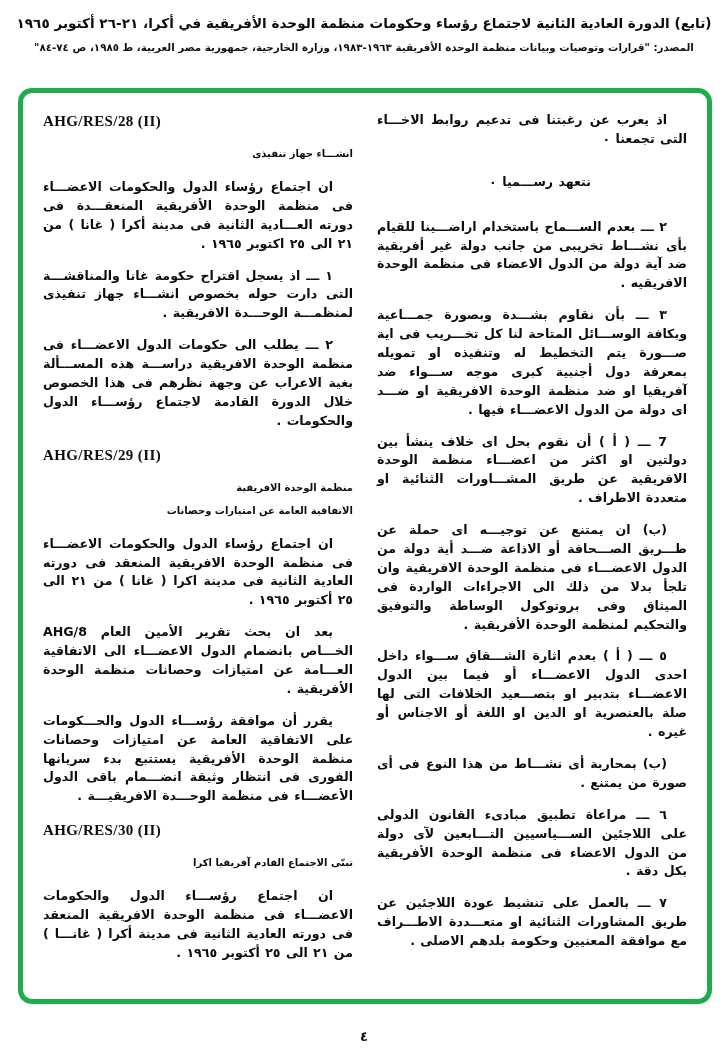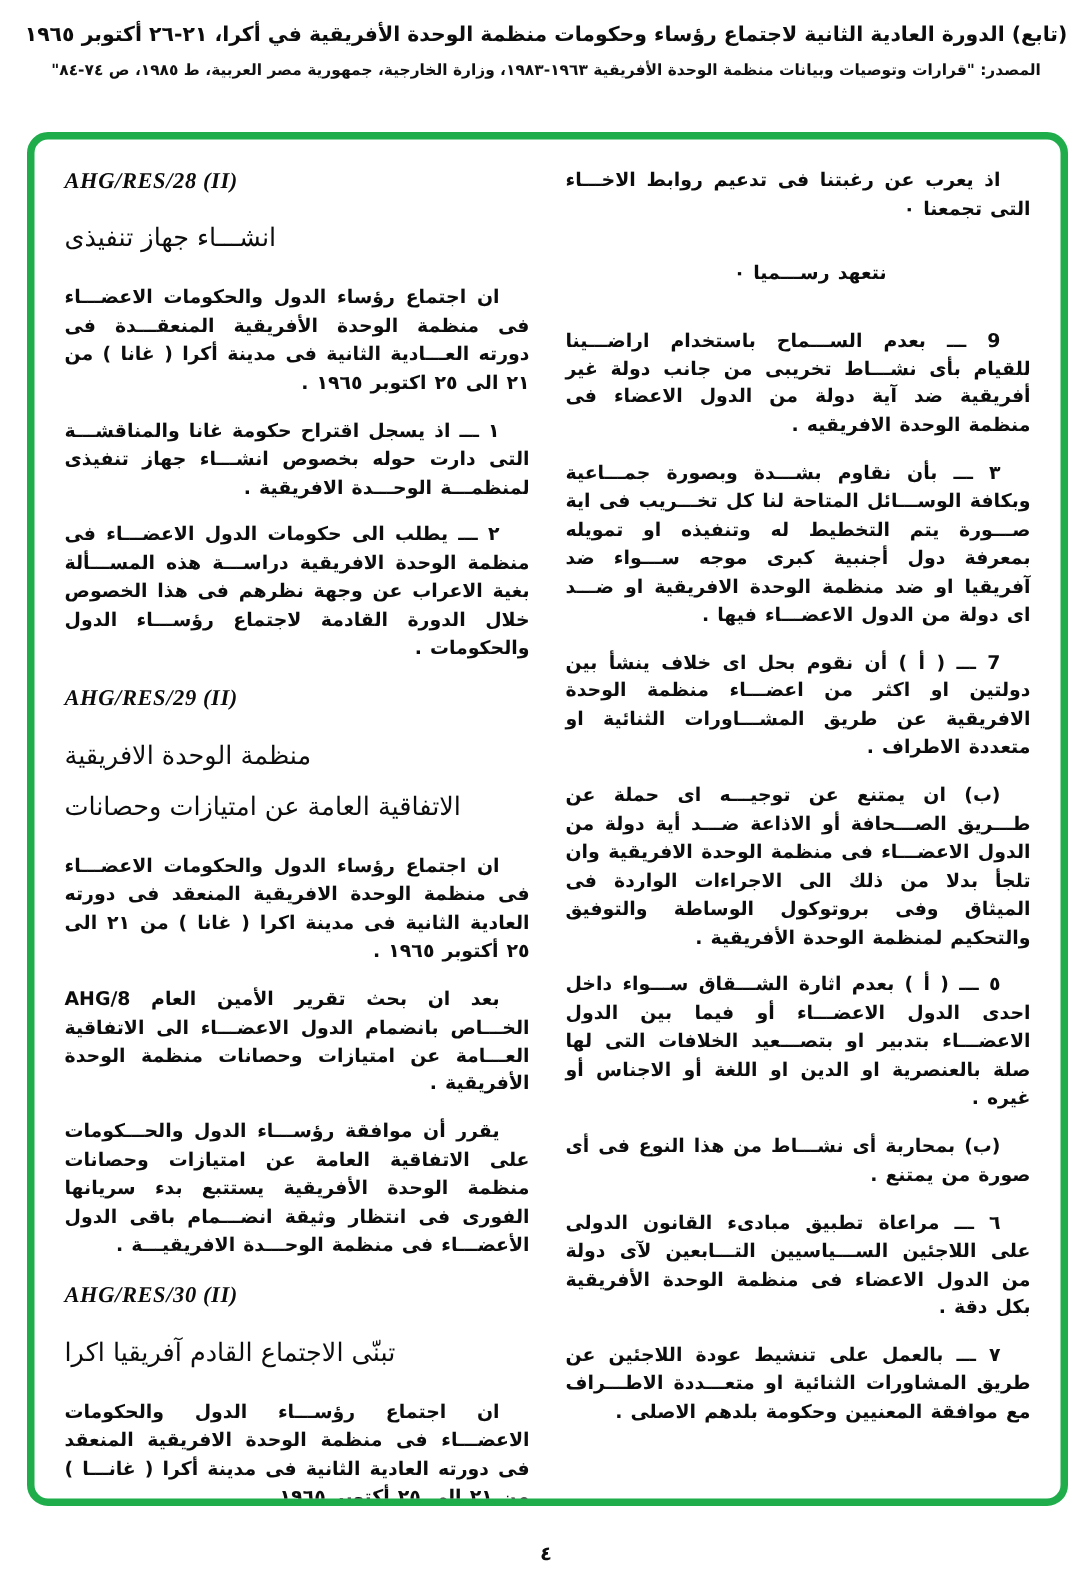--- a/index.html
+++ b/index.html
@@ -25,24 +25,23 @@
     word-spacing:1px;
   }
   .para.standalone { text-align:right; text-indent:96px; margin:24px 0 26px; }
   .res-section { margin-top:0; }
   .res-section + .res-section { margin-top:16px; }
   .res-ref {
     direction:ltr; text-align:left; unicode-bidi:embed;
     font-family:"Liberation Serif", serif;
     font-weight:700; font-size:15px; letter-spacing:0.4px;
     margin:2px 0 16px;
-    font-style:italic;
   }
   .res-title {
-    text-align:left; font-size:17px; font-weight:400;
+    text-align:right; font-size:10px; font-weight:700;
     margin:0 0 7px; line-height:1.6;
   }
   .res-title:last-of-type { margin-bottom:16px; }
   .res-body { margin-top:10px; }
   .page-number {
     position:absolute; bottom:16px; left:0; right:0;
     text-align:center; font-size:13px; font-weight:700;
   }
 </style>
 </head>
@@ -51,21 +50,21 @@
 <div class="header">
   <div class="header-line1">(تابع) الدورة العادية الثانية لاجتماع رؤساء وحكومات منظمة الوحدة الأفريقية في أكرا، ٢١-٢٦ أكتوبر ١٩٦٥</div>
   <div class="header-line2">المصدر: "قرارات وتوصيات وبيانات منظمة الوحدة الأفريقية ١٩٦٣-١٩٨٣، وزارة الخارجية، جمهورية مصر العربية، ط ١٩٨٥، ص ٧٤-٨٤"</div>
 </div>
 
 <div class="frame" style="border-color: rgb(31, 173, 75);">
   <div class="columns">
     <section class="col col-right" id="right-col">
         <p class="para">اذ يعرب عن رغبتنا فى تدعيم روابط الاخـــاء التى تجمعنا ٠</p>
         <p class="para standalone">نتعهد رســـميا ٠</p>
-        <p class="para">9 ـــ بعدم الســـماح باستخدام اراضـــينا للقيام بأى نشـــاط تخريبى من جانب دولة غير أفريقية ضد آية دولة من الدول الاعضاء فى منظمة الوحدة الافريقيه .</p>
+        <p class="para">٢ ـــ بعدم الســـماح باستخدام اراضـــينا للقيام بأى نشـــاط تخريبى من جانب دولة غير أفريقية ضد آية دولة من الدول الاعضاء فى منظمة الوحدة الافريقيه .</p>
         <p class="para">٣ ـــ بأن نقاوم بشـــدة وبصورة جمـــاعية وبكافة الوســـائل المتاحة لنا كل تخـــريب فى اية صـــورة يتم التخطيط له وتنفيذه او تمويله بمعرفة دول أجنبية كبرى موجه ســـواء ضد آفريقيا او ضد منظمة الوحدة الافريقية او ضـــد اى دولة من الدول الاعضـــاء فيها .</p>
         <p class="para">7 ـــ ( أ ) أن نقوم بحل اى خلاف ينشأ بين دولتين او اكثر من اعضـــاء منظمة الوحدة الافريقية عن طريق المشـــاورات الثنائية او متعددة الاطراف .</p>
         <p class="para">(ب) ان يمتنع عن توجيـــه اى حملة عن طـــريق الصـــحافة أو الاذاعة ضـــد أية دولة من الدول الاعضـــاء فى منظمة الوحدة الافريقية وان تلجأ بدلا من ذلك الى الاجراءات الواردة فى الميثاق وفى بروتوكول الوساطة والتوفيق والتحكيم لمنظمة الوحدة الأفريقية .</p>
         <p class="para">٥ ـــ ( أ ) بعدم اثارة الشـــقاق ســـواء داخل احدى الدول الاعضـــاء أو فيما بين الدول الاعضـــاء بتدبير او بتصـــعيد الخلافات التى لها صلة بالعنصرية او الدين او اللغة أو الاجناس أو غيره .</p>
         <p class="para">(ب) بمحاربة أى نشـــاط من هذا النوع فى أى صورة من يمتنع .</p>
         <p class="para">٦ ـــ مراعاة تطبيق مبادىء القانون الدولى على اللاجئين الســـياسيين التـــابعين لآى دولة من الدول الاعضاء فى منظمة الوحدة الأفريقية بكل دقة .</p>
         <p class="para">٧ ـــ بالعمل على تنشيط عودة اللاجئين عن طريق المشاورات الثنائية او متعـــددة الاطـــراف مع موافقة المعنيين وحكومة بلدهم الاصلى .</p>
       </section>
     <section class="col col-left" id="left-col">
         <div class="res-section">

